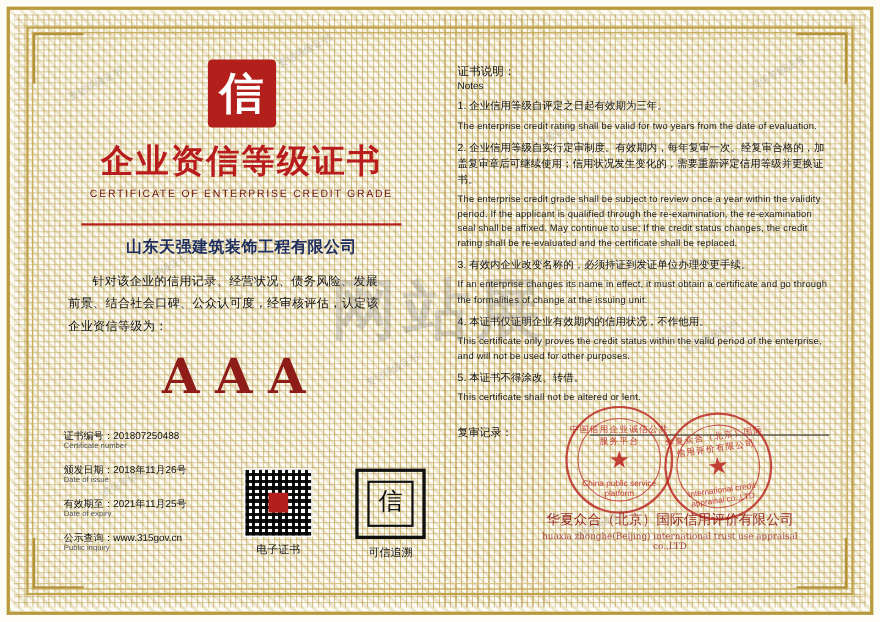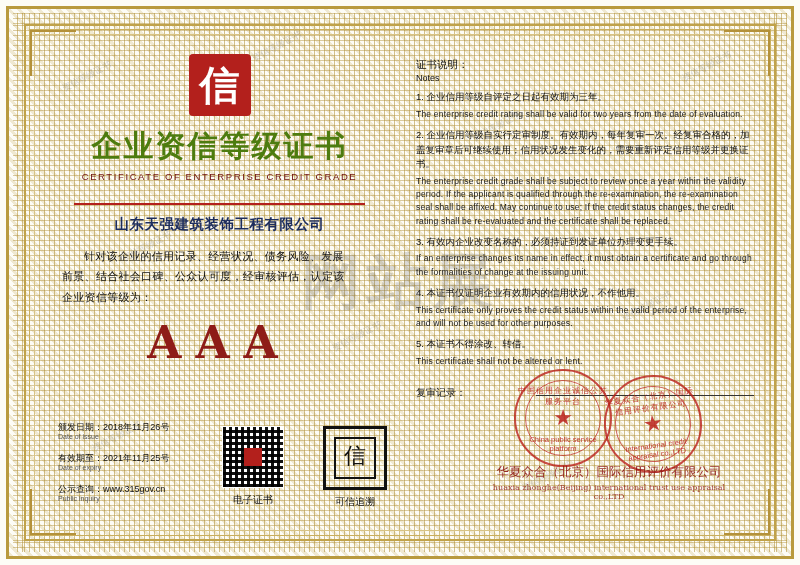--- a/index.html
+++ b/index.html
@@ -32,21 +32,21 @@
   .content{position:absolute;left:40px;top:40px;right:40px;bottom:40px;display:flex;}
   .left{width:355px;position:relative;padding:14px 6px 6px 10px;box-sizing:border-box;}
   .divider{width:1px;background:#d9c489;margin:14px 10px 14px 4px;}
   .right{flex:1;position:relative;padding:18px 6px 6px 6px;box-sizing:border-box;}
 
   
   .seal{width:62px;height:62px;margin:0 auto 10px auto;background:#b3201c;border-radius:4px;
     display:flex;align-items:center;justify-content:center;}
   .seal span{color:#fff;font-family:"DejaVu Serif",serif;font-size:40px;line-height:1;font-weight:bold;}
 
-  .title-cn{text-align:center;font-family:"DejaVu Serif",serif;font-weight:bold;color:#4d7c0f;
+  .title-cn{text-align:center;font-family:"DejaVu Serif",serif;font-weight:bold;color:#b91c1c;
     font-size:30px;letter-spacing:2px;margin:2px 0 4px 0;}
   .title-en{text-align:center;color:#6f1311;font-size:9.5px;letter-spacing:1.6px;margin-bottom:21px;}
   .rule{height:2px;background:#b3201c;margin:4px 24px 10px 24px;}
   .company{text-align:center;font-family:"DejaVu Serif",serif;font-weight:bold;color:#1d2d5e;
     font-size:14.5px;letter-spacing:.5px;}
   .address{text-align:center;color:#222;font-size:9.5px;margin-top:7px;}
 
   .para{margin:12px 12px 0 12px;font-size:11px;line-height:1.85;color:#111;letter-spacing:.3px;}
   .para p{margin:0;}
   .indent{text-indent:22px;}
@@ -156,20 +156,26 @@
         <p>企业资信等级为：</p>
       </div>
 
       <div class="grade">
         <span>AAA</span>
       </div>
 
       <div class="info">
         <div class="row">
           <div class="lbl">
+            <span>证书编号：</span><span>201807250488</span>
+          </div>
+          <div class="sub">Certificate number</div>
+        </div>
+        <div class="row">
+          <div class="lbl">
             <span>颁发日期：</span><span>2018年11月26号</span>
           </div>
           <div class="sub">Date of issue</div>
         </div>
         <div class="row">
           <div class="lbl">
             <span>有效期至：</span><span>2021年11月25号</span>
           </div>
           <div class="sub">Date of expiry</div>
         </div>

